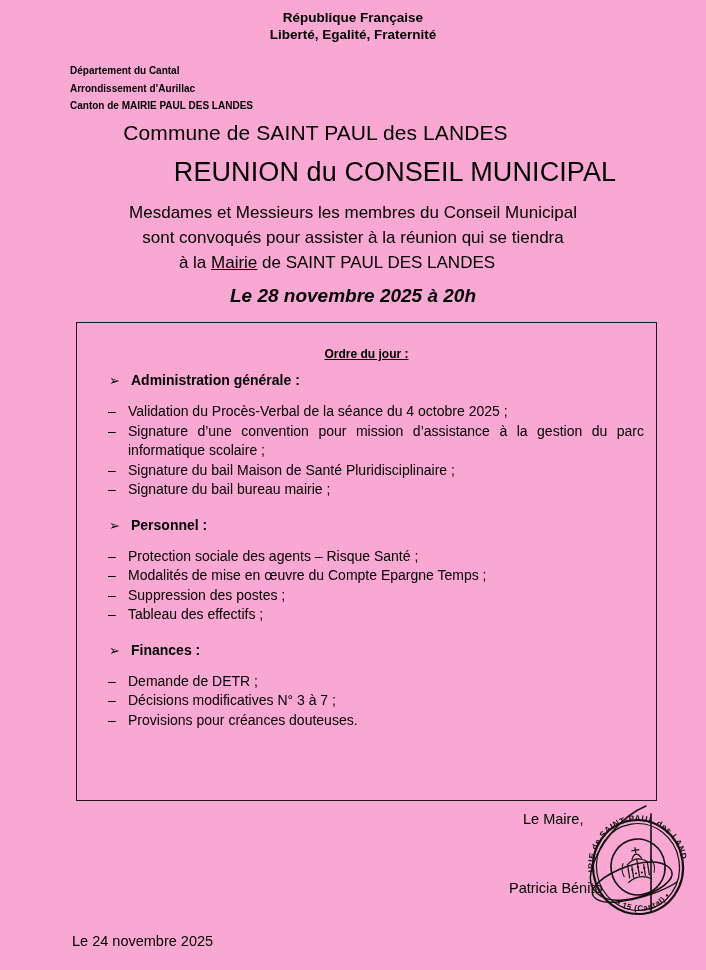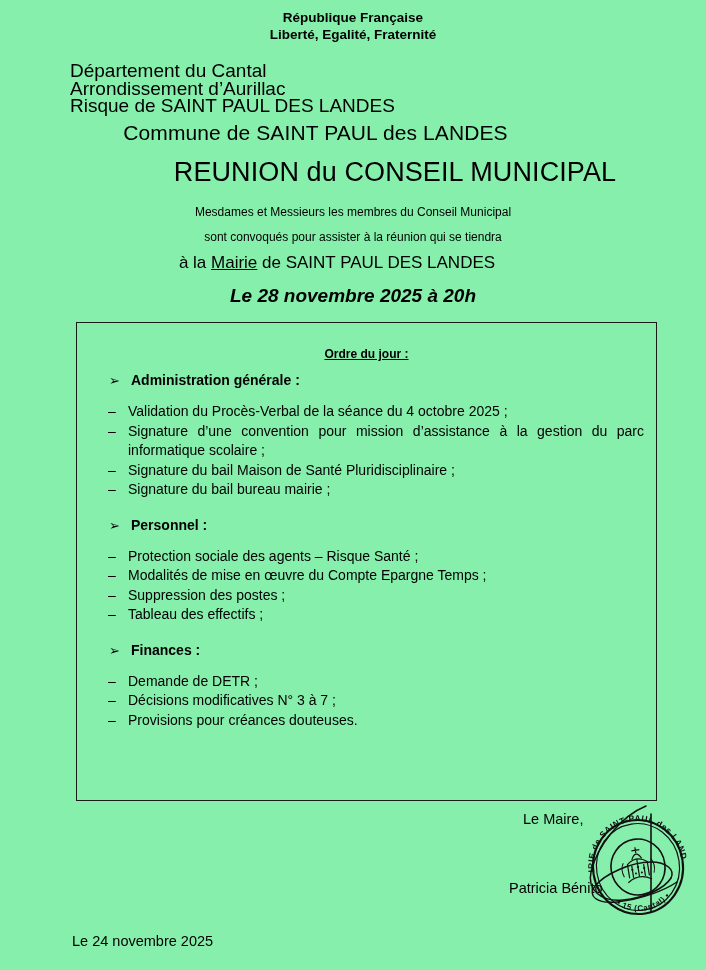--- a/index.html
+++ b/index.html
@@ -4,21 +4,21 @@
 <style>
   html, body {
     margin: 0;
     padding: 0;
     background: #ffffff;
   }
   #page {
     position: relative;
     width: 706px;
     height: 970px;
-    background: #86efac;
+    background: #f9a8d4;
     font-family: "Liberation Sans", sans-serif;
     color: #000000;
     overflow: hidden;
   }
 
   
   .rf-header {
     position: absolute;
     top: 9px;
     left: 0;
@@ -27,22 +27,22 @@
     font-weight: bold;
     font-size: 13.5px;
     line-height: 17px;
   }
 
   
   .admin-block {
     position: absolute;
     top: 62px;
     left: 70px;
-    font-weight: normal;
-    font-size: 19px;
+    font-weight: bold;
+    font-size: 10px;
     line-height: 17.5px;
     white-space: nowrap;
   }
 
   
   .commune-title {
     position: absolute;
     top: 121px;
     left: 0;
     width: 631px;
@@ -61,21 +61,21 @@
     margin-left: 42px;
   }
 
   
   .convocation {
     position: absolute;
     top: 200px;
     left: 0;
     width: 706px;
     text-align: center;
-    font-size: 12px;
+    font-size: 17px;
     line-height: 25px;
   }
   .venue {
     position: absolute;
     top: 253px;
     left: 0;
     width: 674px;
     text-align: center;
     font-size: 17px;
   }
@@ -203,21 +203,21 @@
 <div id="page">
 
   <div class="rf-header">
     <div>République Française</div>
     <div>Liberté, Egalité, Fraternité</div>
   </div>
 
   <div class="admin-block">
     <div>Département du Cantal</div>
     <div>Arrondissement d’Aurillac</div>
-    <div>Risque de SAINT PAUL DES LANDES</div>
+    <div>Canton de MAIRIE PAUL DES LANDES</div>
   </div>
 
   <div class="commune-title">Commune de SAINT PAUL des LANDES</div>
   <div class="meeting-title">REUNION du CONSEIL MUNICIPAL</div>
 
   <div class="convocation">
     <div>Mesdames et Messieurs les membres du Conseil Municipal</div>
     <div>sont convoqués pour assister à la réunion qui se tiendra</div>
   </div>
   <div class="venue"><span>à la </span><u>Mairie</u><span> de SAINT PAUL DES LANDES</span></div>

